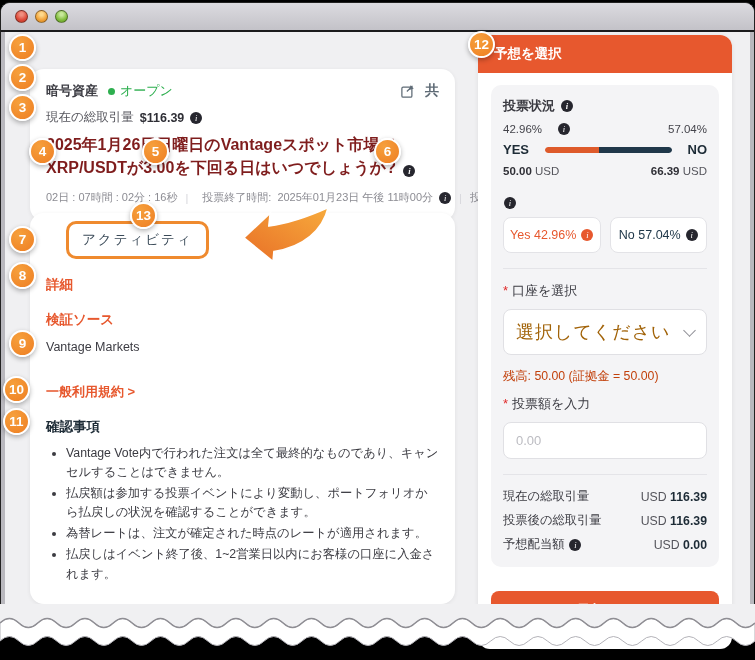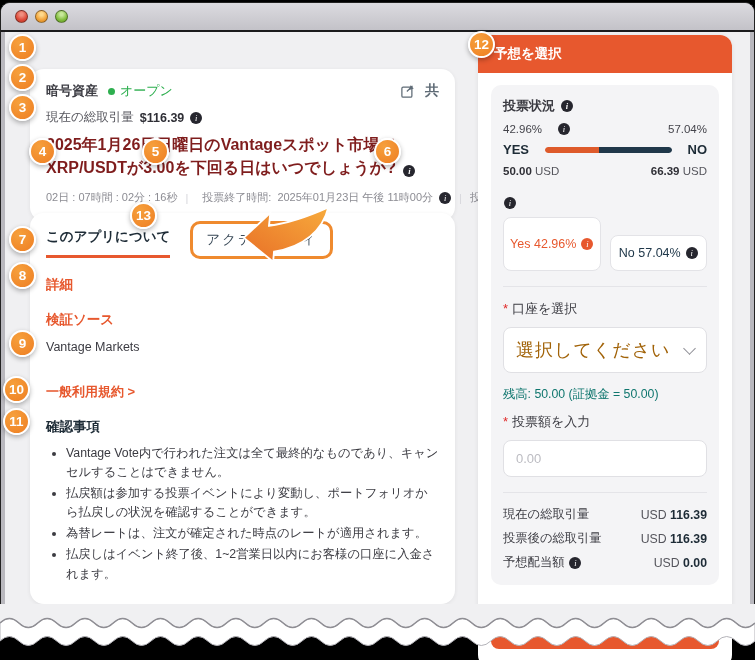--- a/index.html
+++ b/index.html
@@ -60,30 +60,30 @@
   .bar{flex:1;height:6px;border-radius:4px;overflow:hidden;display:flex;}
   .bar-yes{background:#de5a2b;height:100%;border-radius:4px 0 0 4px;}
   .bar-no{background:#20384a;height:100%;flex:1;border-radius:0 4px 4px 0;}
   .usd-row{display:flex;justify-content:space-between;margin-top:8px;font-size:11.5px;color:#55555c;}
   .usd-row b{color:#2f2f36;}
   .lone-info{margin:14px 0 8px 1px;}
   .yn-btns{display:flex;gap:9px;margin-top:2px;}
   .yn-btn{flex:1;background:#fff;border:1px solid #e3e3e7;border-radius:8px;padding:10px 0;
     display:flex;align-items:center;justify-content:center;gap:5px;font-size:12.5px;cursor:pointer;}
   .yn-btn.yes{color:#e7582e;}
-  .yn-btn.no{color:#20384a;margin-top:18px;}
+  .yn-btn.no{color:#20384a;}
   .divider{height:1px;background:#e4e4e8;margin:15px 0 13px 0;}
   .field-label{font-size:13px;color:#3b3b42;margin-bottom:9px;}
   .req::before{content:"*";color:#e02a2a;margin-right:4px;}
   .selectbox{background:#fff;border:1px solid #e0e0e4;border-radius:8px;padding:10px 12px;display:flex;
     align-items:center;justify-content:space-between;cursor:pointer;}
   .ph{font-size:18px;color:#a16207;letter-spacing:1px;text-align:center;}
   .chev{width:8px;height:8px;border-right:1.6px solid #8e8e95;border-bottom:1.6px solid #8e8e95;
     transform:rotate(45deg);margin-top:-4px;}
-  .small-line{font-size:12.3px;color:#0f766e;margin:13px 0 0 0;}
+  .small-line{font-size:12.3px;color:#c2410c;margin:13px 0 0 0;}
   .amount-input{width:100%;box-sizing:border-box;background:#fff;border:1px solid #e0e0e4;border-radius:8px;
     padding:10px 12px;font-size:13px;color:#3b3b42;outline:none;font-family:inherit;}
   .amount-input::placeholder{color:#bcbcc2;}
   .sum-row{display:flex;justify-content:space-between;align-items:center;margin-top:7px;font-size:12.3px;color:#3b3b42;}
   .sum-row .lab{display:flex;align-items:center;gap:5px;}
   .sum-val{color:#55555c;}
   .sum-val b{color:#1d2b36;}
   .submit{margin-top:24px;width:100%;background:#e7582e;border:none;border-radius:8px;color:#fff;
     font-size:14px;font-weight:700;padding:11px 0;cursor:pointer;font-family:inherit;}
 
@@ -144,21 +144,20 @@
       <span>2025年01月23日 午後 11時00分</span>
       <span class="inf"></span>
       <span class="sep">|</span>
       <span>投票数:</span>
       <span>4</span>
     </div>
   </div>
 
   <div class="card card2">
     <div class="tabs">
-      <span class="tab-active">このアプリについて</span>
       <span class="tab-box">アクティビティ</span>
     </div>
     <div class="h-orange">詳細</div>
     <div class="h-orange">検証ソース</div>
     <div class="body-txt" style="margin-top:8px;">Vantage Markets</div>
     <div class="link-orange">一般利用規約 &gt;</div>
     <div class="h-dark">確認事項</div>
     <ul class="confirm">
       <li>Vantage Vote内で行われた注文は全て最終的なものであり、キャンセルすることはできません。</li>
       <li>払戻額は参加する投票イベントにより変動し、ポートフォリオから払戻しの状況を確認することができます。</li>

